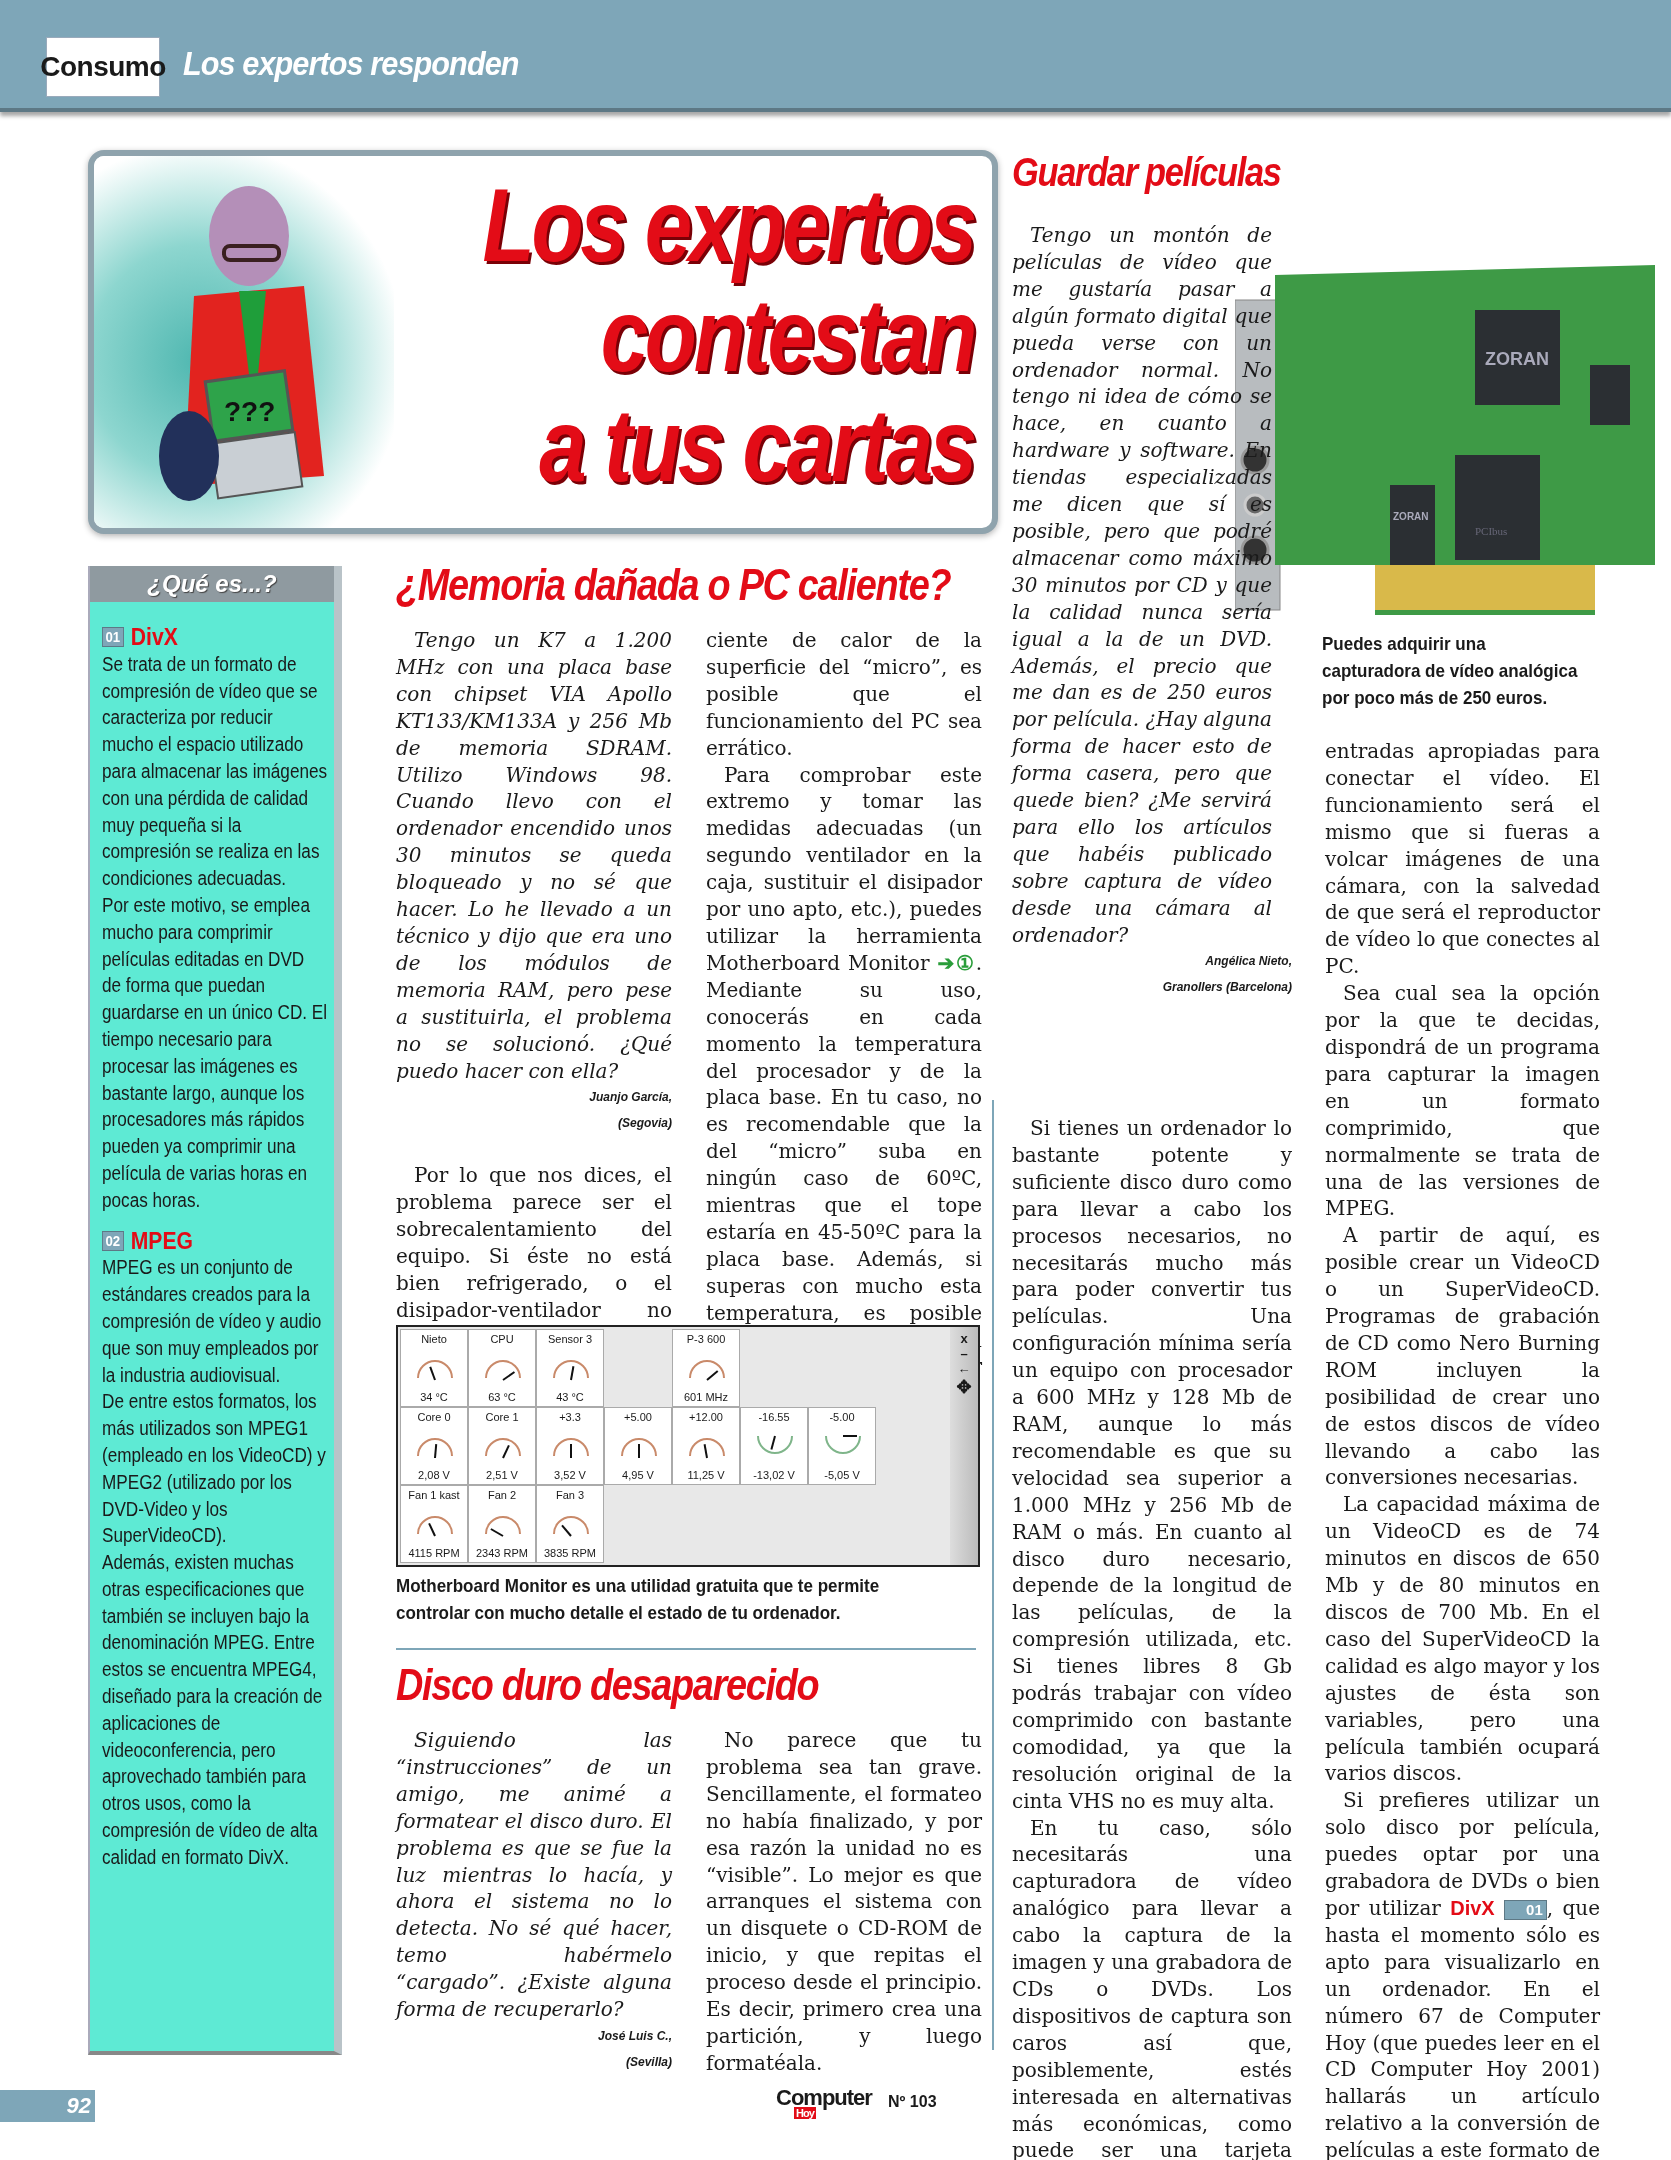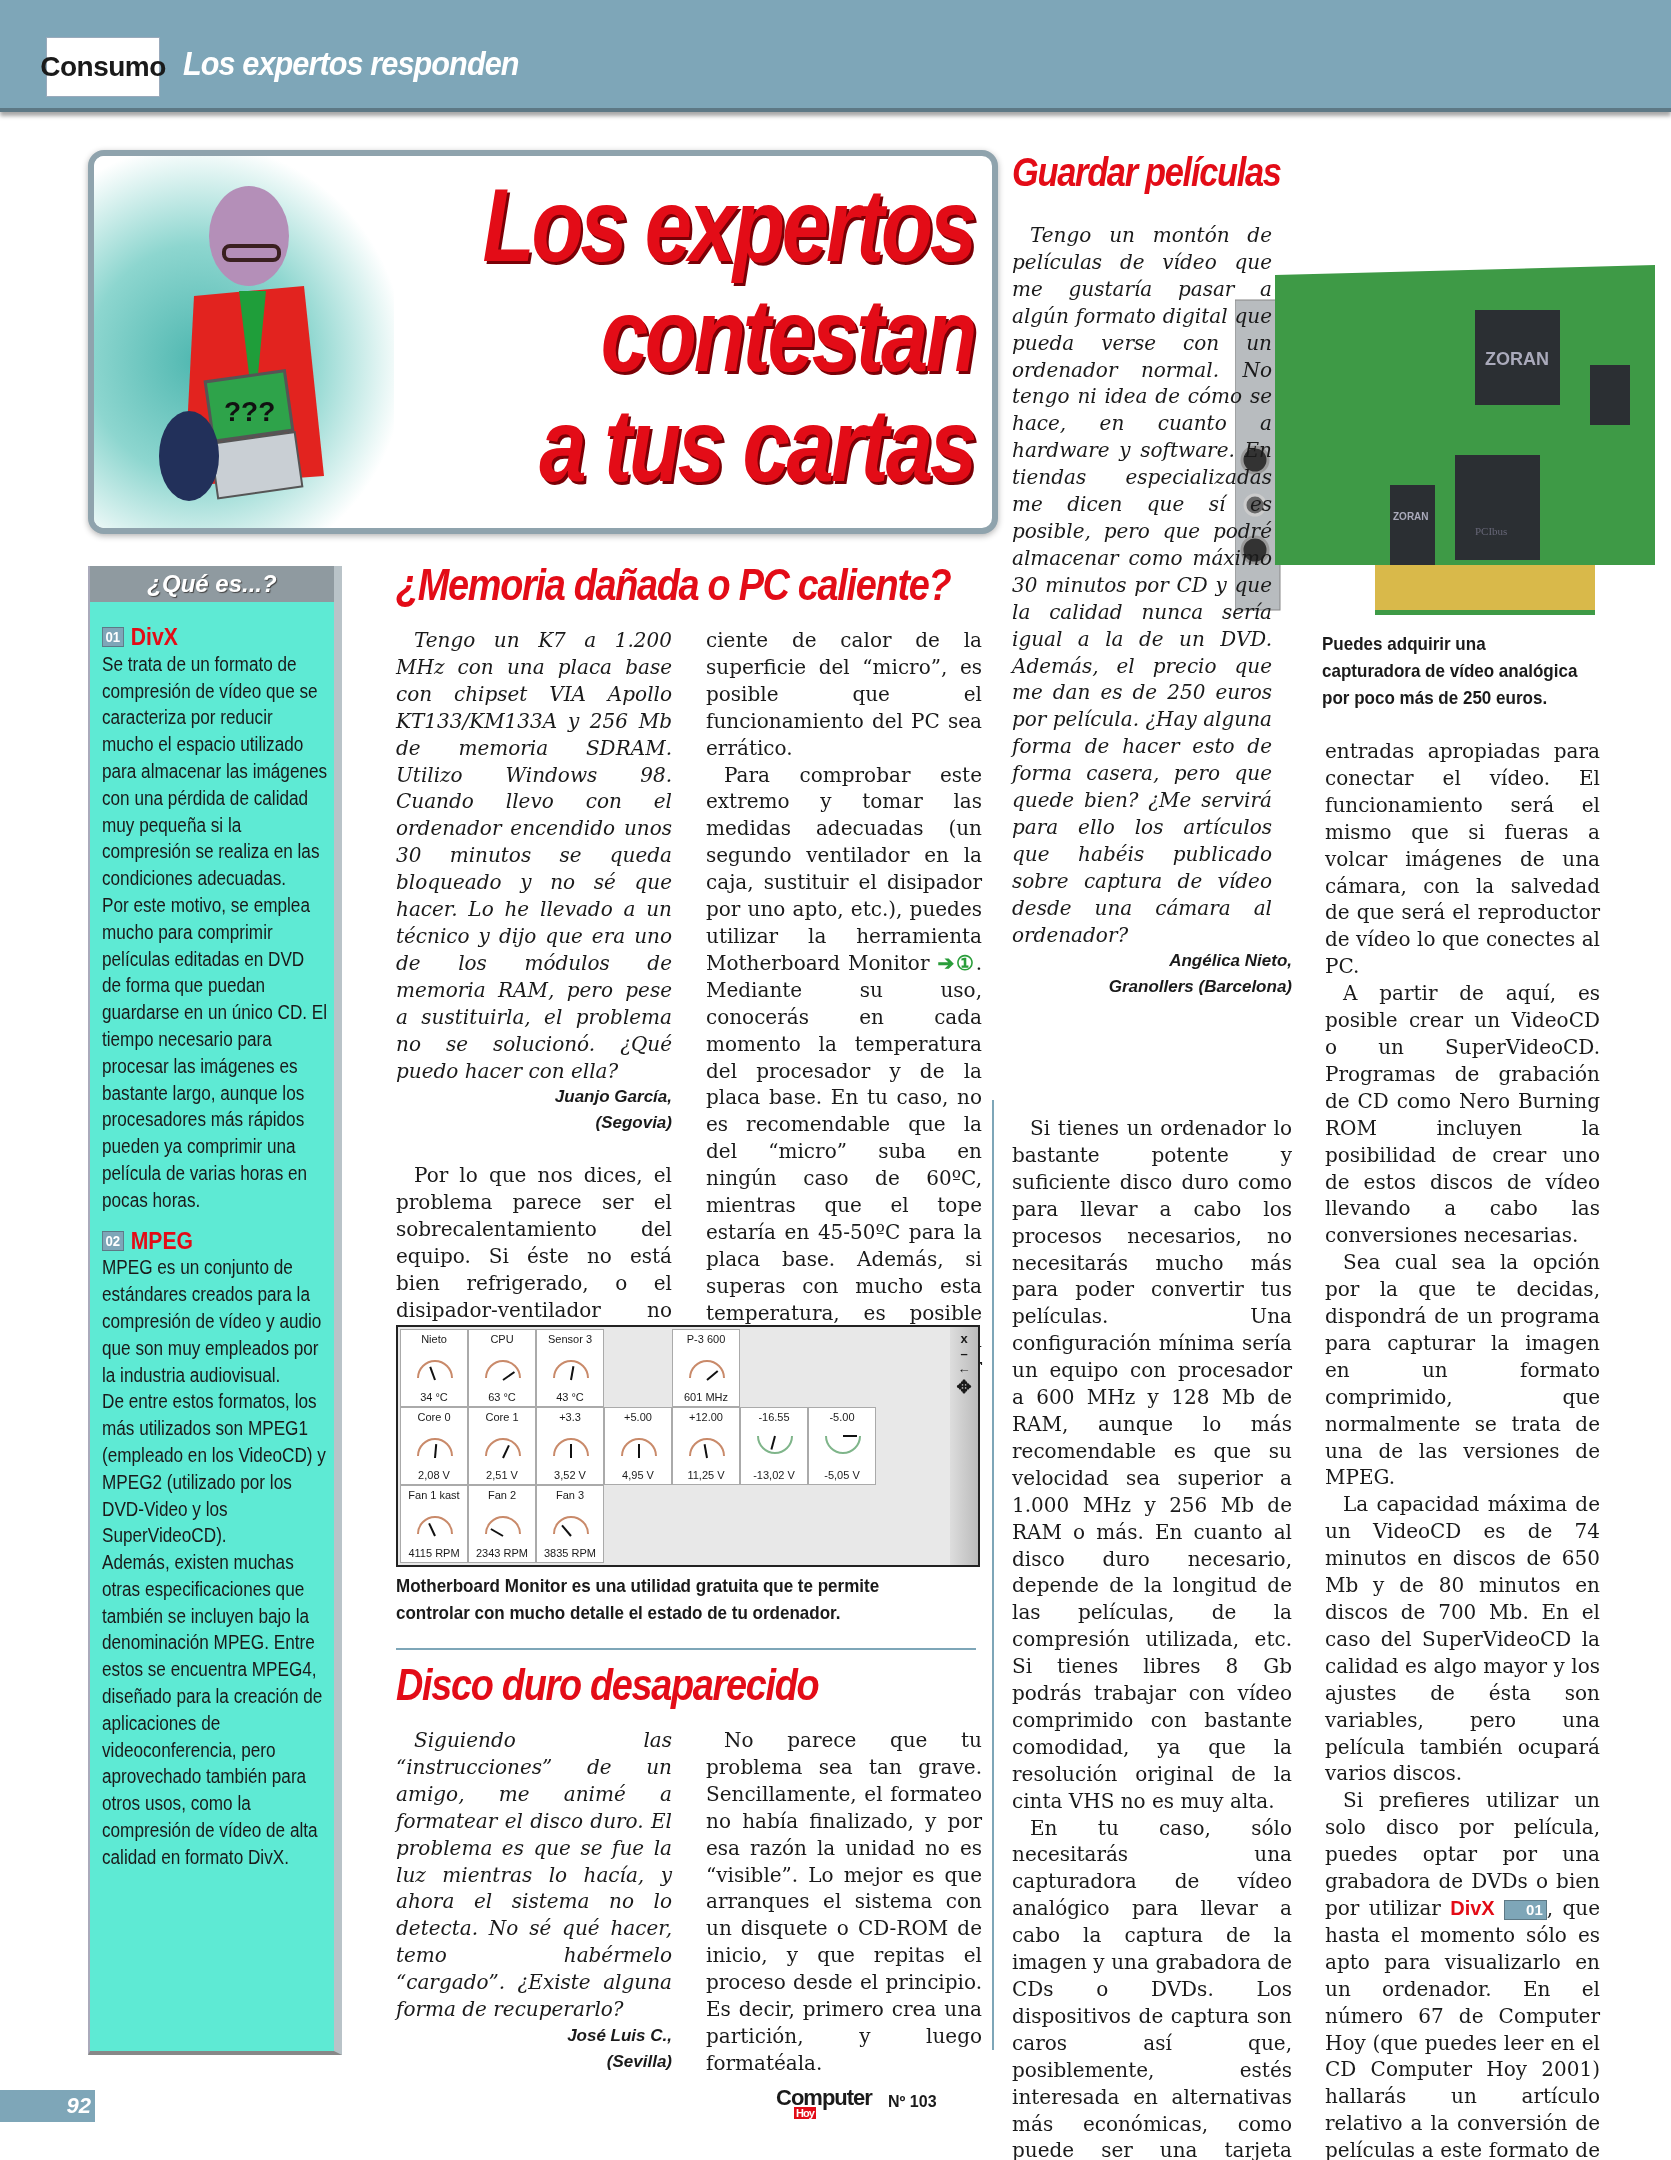--- a/index.html
+++ b/index.html
@@ -19,21 +19,21 @@
   .sidebar-head{left:0;top:0;width:244px;height:36px;background:#8f9aa0;color:#fff;font-family:"Liberation Sans",sans-serif;font-weight:bold;font-style:italic;font-size:24px;text-align:center;line-height:36px;text-shadow:1px 1px 1px #444;}
   .sb-body{left:12px;top:58px;width:225px;font-family:"Liberation Sans",sans-serif;font-size:19.5px;line-height:26.8px;color:#1a1a1a;transform:scaleX(.88);transform-origin:left;width:256px;}
   .sb-title{font-weight:bold;color:#e30c17;font-size:24px;display:flex;align-items:center;gap:8px;}
   .num-badge{display:inline-block;background:#7ea6b8;color:#fff;font-size:15px;font-weight:bold;padding:0 3px;line-height:18px;border:1px solid #5d7885;font-family:"Liberation Sans",sans-serif;}
   .sb-p{margin:0;}
   
   .red-head{font-family:"Liberation Sans",sans-serif;font-weight:bold;font-style:italic;color:#e30c17;letter-spacing:-1.5px;transform:scaleX(.86);transform-origin:left;white-space:nowrap;}
   .col{font-size:20px;line-height:26.9px;text-align:justify;hyphens:manual;}
   .col p{margin:0;text-indent:18px;}
   .q{font-style:italic;}
-  .sig{font-family:"Liberation Sans",sans-serif;font-weight:bold;font-style:italic;font-size:17px;text-align:right;line-height:26px;}
+  .sig{font-family:"Liberation Sans",sans-serif;font-weight:bold;font-style:italic;font-size:12px;text-align:right;line-height:26px;}
   .caption{font-family:"Liberation Sans",sans-serif;font-weight:bold;font-size:18.5px;line-height:27px;transform:scaleX(.92);transform-origin:left;}
   .divider{background:#7ea6b8;}
   
   .mbm{left:396px;top:1325px;width:580px;height:238px;border:2px solid #222;background:#e8e8e8;}
   .mbm-grid{left:2px;top:2px;display:grid;grid-template-columns:repeat(7,68px);grid-auto-rows:78px;}
   .gauge{background:#fff;border:1px solid #aaa;font-family:"Liberation Sans",sans-serif;font-size:11px;text-align:center;position:relative;}
   .gauge.empty{background:#e8e8e8;border-color:transparent;}
   .gauge .lbl{position:absolute;left:0;right:0;top:3px;}
   .gauge .val{position:absolute;left:0;right:0;bottom:3px;}
   .gauge svg{position:absolute;left:14px;top:20px;}
@@ -272,22 +272,22 @@
 
 <div class="abs caption" style="left:1322px;top:630px;width:280px;">Puedes adquirir una capturadora de vídeo analógica por poco más de 250 euros.</div>
 
 <div class="abs col" style="left:1012px;top:1115px;width:280px;">
   <p>Si tienes un ordenador lo bastante potente y suficiente disco duro como para llevar a cabo los procesos necesarios, no necesitarás mucho más para poder convertir tus películas. Una configuración mínima sería un equipo con procesador a 600 MHz y 128 Mb de RAM, aunque lo más recomendable es que su velocidad sea superior a 1.000 MHz y 256 Mb de RAM o más. En cuanto al disco duro necesario, depende de la longitud de las películas, de la compresión utilizada, etc. Si tienes libres 8 Gb podrás trabajar con vídeo comprimido con bastante comodidad, ya que la resolución original de la cinta VHS no es muy alta.</p>
   <p>En tu caso, sólo necesitarás una capturadora de vídeo analógico para llevar a cabo la captura de la imagen y una grabadora de CDs o DVDs. Los dispositivos de captura son caros así que, posiblemente, estés interesada en alternativas más económicas, como puede ser una tarjeta sintonizadora de TV que disponga de</p>
 </div>
 
 <div class="abs col" style="left:1325px;top:738px;width:275px;">
   <p style="text-indent:0">entradas apropiadas para conectar el vídeo. El funcionamiento será el mismo que si fueras a volcar imágenes de una cámara, con la salvedad de que será el reproductor de vídeo lo que conectes al PC.</p>
+  <p>Sea cual sea la opción por la que te decidas, dispondrá de un programa para capturar la imagen en un formato comprimido, que normalmente se trata de una de las versiones de MPEG.</p>
   <p>A partir de aquí, es posible crear un VideoCD o un SuperVideoCD. Programas de grabación de CD como Nero Burning ROM incluyen la posibilidad de crear uno de estos discos de vídeo llevando a cabo las conversiones necesarias.</p>
-  <p>Sea cual sea la opción por la que te decidas, dispondrá de un programa para capturar la imagen en un formato comprimido, que normalmente se trata de una de las versiones de MPEG.</p>
   <p>La capacidad máxima de un VideoCD es de 74 minutos en discos de 650 Mb y de 80 minutos en discos de 700 Mb. En el caso del SuperVideoCD la calidad es algo mayor y los ajustes de ésta son variables, pero una película también ocupará varios discos.</p>
   <p><span>Si prefieres utilizar un solo disco por película, puedes optar por una grabadora de DVDs o bien por utilizar</span> <span style="font-family:'Liberation Sans',sans-serif;font-weight:bold;color:#e30c17">DivX</span> <span class="num-badge">01</span><span>, que hasta el momento sólo es apto para visualizarlo en un ordenador. En el número 67 de Computer Hoy (que puedes leer en el CD Computer Hoy 2001) hallarás un artículo relativo a la conversión de películas a este formato de vídeo que te puede servir de orientación.</span></p>
 </div>
 
 <div class="abs pg">92</div>
 <div class="abs logo">
   <span>Computer</span>
   <span class="hoy">Hoy</span>
 </div>
 <div class="abs issue">Nº 103</div>

